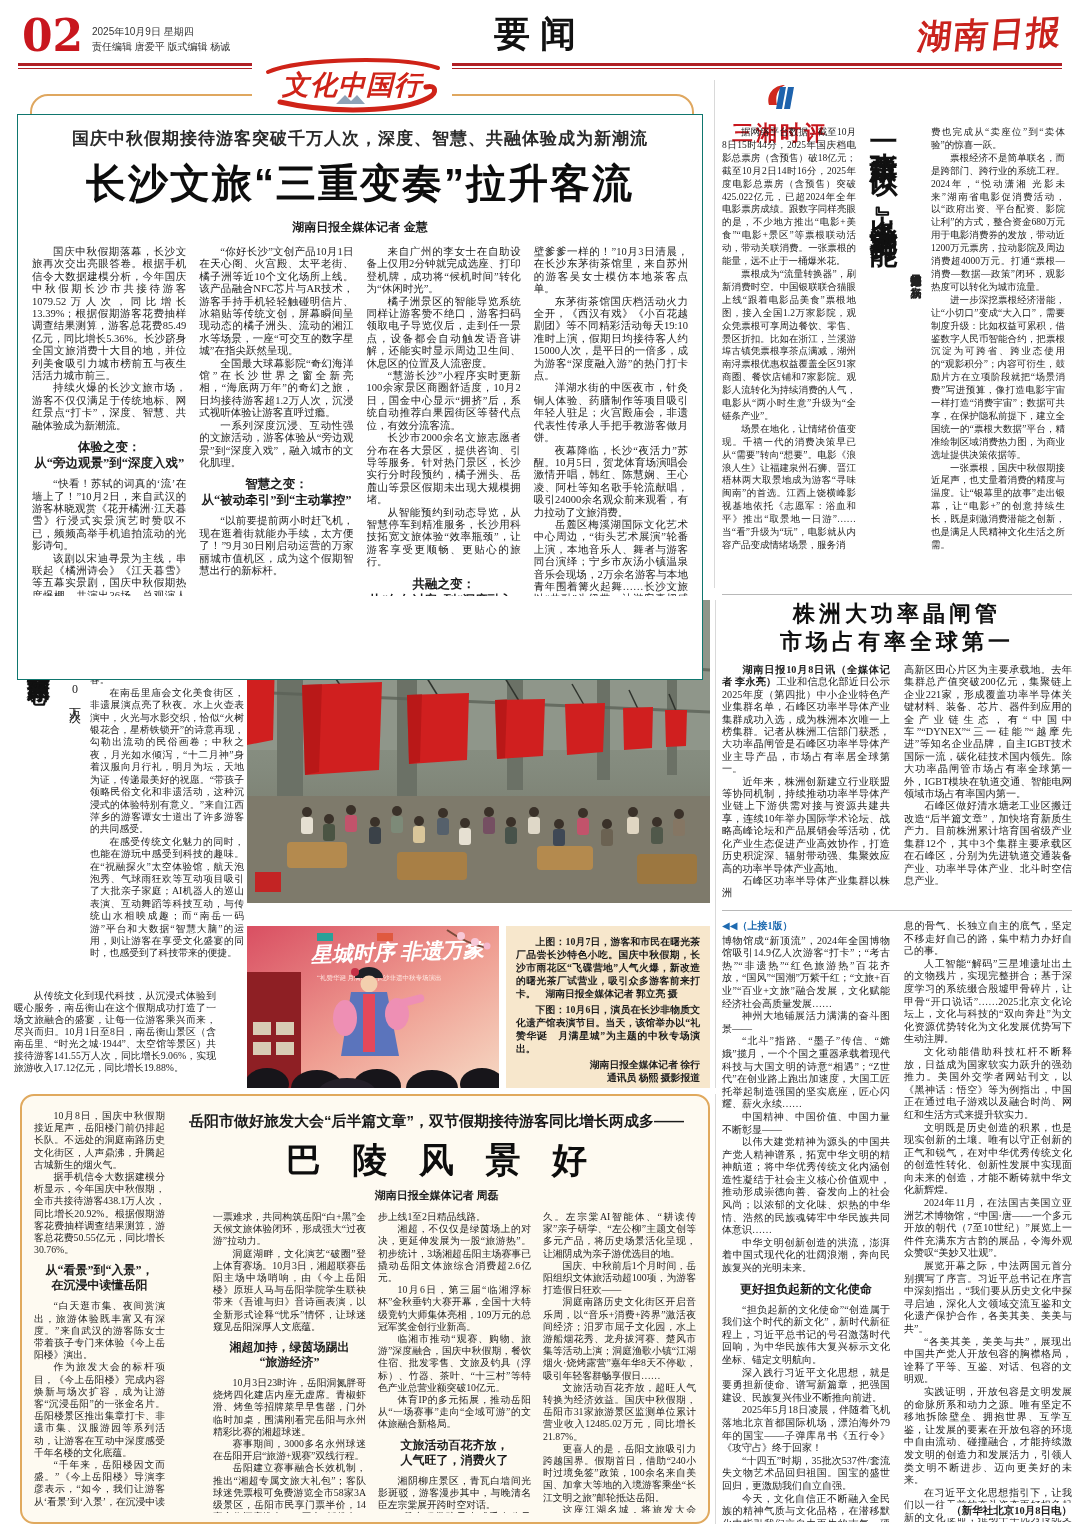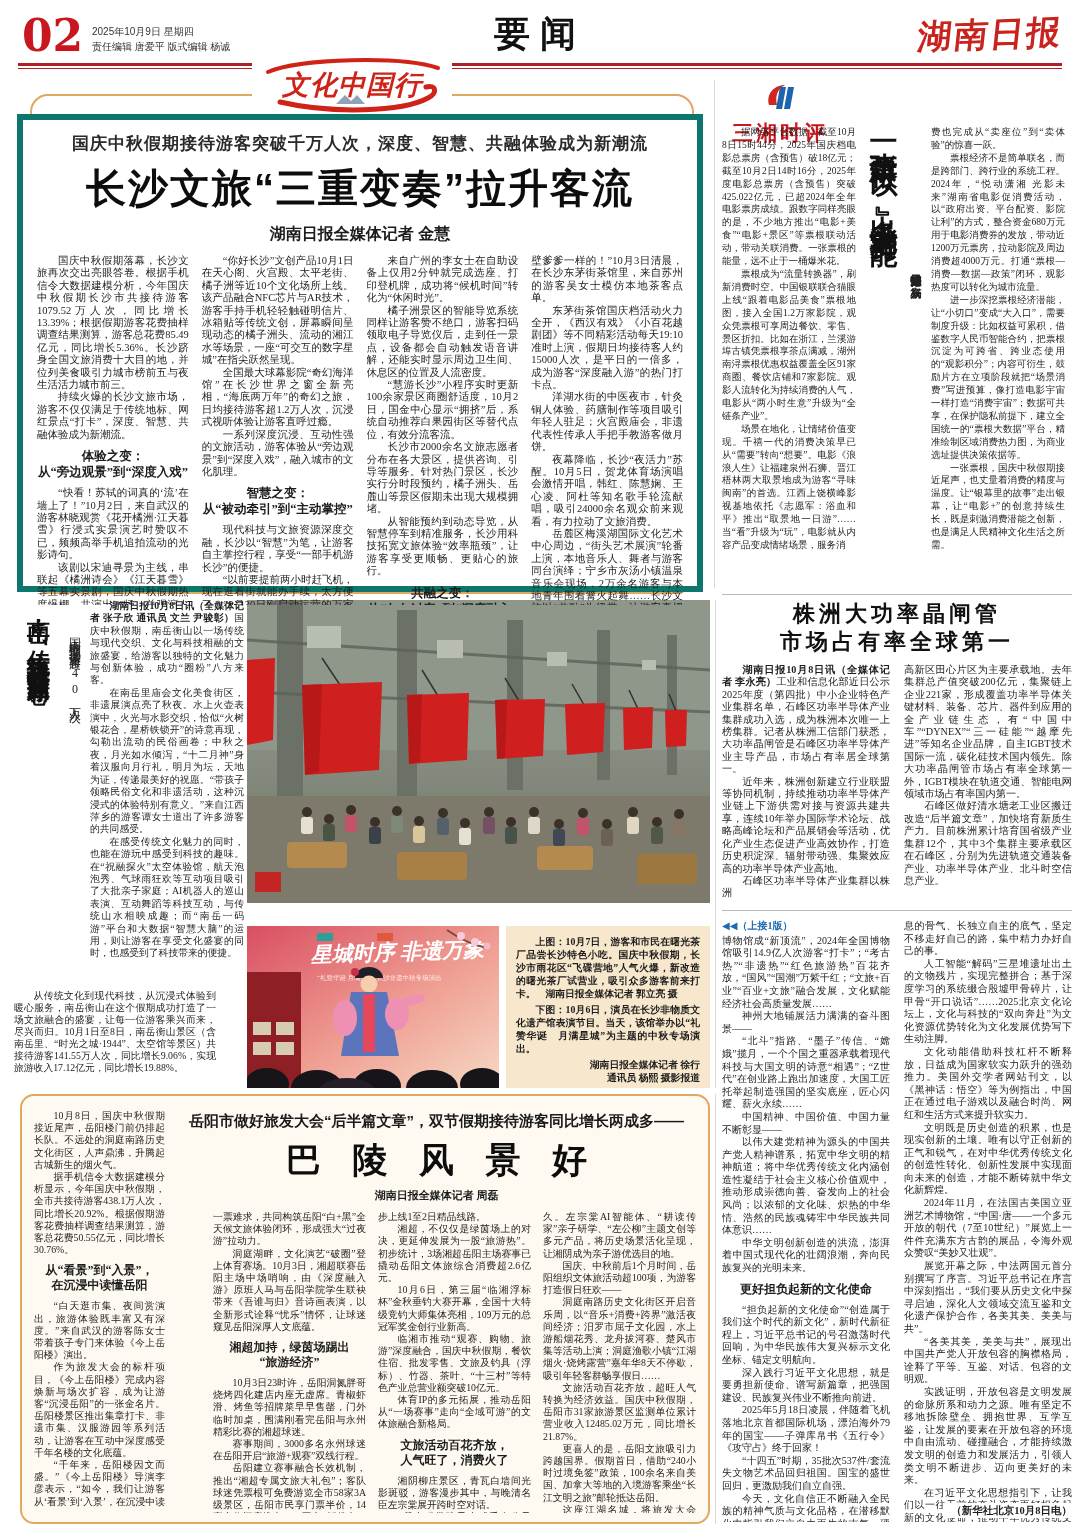--- a/index.html
+++ b/index.html
@@ -8,24 +8,24 @@
   .abs{position:absolute;}
   
   #page-num{left:22px;top:10px;font-size:44px;font-weight:bold;color:#c8171e;font-family:"DejaVu Serif",serif;}
   #hdr-meta{left:92px;top:24px;font-size:10px;color:#333;line-height:15px;font-family:"Liberation Sans",sans-serif;}
   #section-title{left:0;top:10px;width:1080px;text-align:center;font-size:36px;font-weight:bold;letter-spacing:10px;color:#111;}
   #masthead{right:18px;top:12px;font-size:34px;font-weight:bold;color:#c9231d;transform:skewX(-8deg) rotate(-2deg);letter-spacing:2px;}
   .hdr-rule{left:18px;width:1044px;background:#b01f24;}
   
   #cn-banner{left:252px;top:56px;width:200px;height:58px;background:#fff;z-index:5;}
   #tan-box{left:30px;top:94px;width:660px;height:496px;border:2px solid #dfa75f;border-radius:18px;background:#fff;z-index:1;}
-  #red-box{left:17px;top:114px;width:686px;height:478px;border:6px solid #0f766e;background:#fff;z-index:2;box-sizing:border-box;padding:10px 14px;}
+  #red-box{left:17px;top:114px;width:686px;height:566px;border:1px solid #0f766e;background:#fff;z-index:2;box-sizing:border-box;padding:10px 14px;}
   #cs-kicker{text-align:center;font-family:"Liberation Sans",sans-serif;font-weight:bold;font-size:17px;color:#2a2a2a;letter-spacing:1px;margin:2px 0 6px;}
   #cs-title{text-align:center;font-family:"Liberation Sans",sans-serif;font-weight:900;font-size:40px;color:#0d0d0d;letter-spacing:2px;margin:0 0 8px;}
-  #cs-byline{text-align:center;font-family:"Liberation Sans",sans-serif;font-weight:bold;font-size:16px;margin:0 0 10px;}
+  #cs-byline{text-align:center;font-family:"Liberation Sans",sans-serif;font-weight:bold;font-size:12px;margin:0 0 10px;}
   #cs-cols{display:flex;gap:13px;height:350px;}
   .col-c{width:157px;font-size:10.5px;line-height:12.4px;overflow:hidden;text-align:justify;}
   
   .para{margin:0;text-indent:2em;text-align:justify;}
   .para.cont{text-indent:0;}
   .sub-h{margin:7px 0;text-align:center;text-indent:0;font-weight:bold;font-size:12.5px;line-height:16px;}
   .sig{margin:0;text-align:right;text-indent:0;font-weight:bold;}
   .marker{margin:0 0 2px;color:#1e6ab0;font-weight:bold;text-indent:0;}
   
   #sx-logo{left:732px;top:82px;display:flex;align-items:center;gap:7px;flex-direction:column;}
@@ -102,21 +102,20 @@
         <p class="para">持续火爆的长沙文旅市场，游客不仅仅满足于传统地标、网红景点“打卡”，深度、智慧、共融体验成为新潮流。</p>
         <p class="sub-h">体验之变：<br>从“旁边观景”到“深度入戏”</p>
         <p class="para">“快看！苏轼的词真的‘流’在墙上了！”10月2日，来自武汉的游客林晓观赏《花开橘洲·江天暮雪》行浸式实景演艺时赞叹不已，频频高举手机追拍流动的光影诗句。</p>
         <p class="para">该剧以宋迪寻景为主线，串联起《橘洲诗会》《江天暮雪》等五幕实景剧，国庆中秋假期热度爆棚，共演出36场，总观演人数超3万人次，平均上座率达70%以上，为游客献上一份直抵心灵的“长沙礼物”。</p>
       </div>
     <div class="col-c">
         <p class="para">“你好长沙”文创产品10月1日在天心阁、火宫殿、太平老街、橘子洲等近10个文化场所上线。该产品融合NFC芯片与AR技术，游客手持手机轻轻触碰明信片、冰箱贴等传统文创，屏幕瞬间呈现动态的橘子洲头、流动的湘江水等场景，一座“可交互的数字星城”在指尖跃然呈现。</p>
         <p class="para">全国最大球幕影院“奇幻海洋馆”在长沙世界之窗全新亮相，“海底两万年”的奇幻之旅，日均接待游客超1.2万人次，沉浸式视听体验让游客直呼过瘾。</p>
         <p class="para">一系列深度沉浸、互动性强的文旅活动，游客体验从“旁边观景”到“深度入戏”，融入城市的文化肌理。</p>
         <p class="sub-h">智慧之变：<br>从“被动牵引”到“主动掌控”</p>
-        <p class="para">现代科技与文旅资源深度交融，长沙以“智慧”为笔，让游客自主掌控行程，享受“一部手机游长沙”的便捷。</p>
         <p class="para">“以前要提前两小时赶飞机，现在逛着街就能办手续，太方便了！”9月30日刚启动运营的万家丽城市值机区，成为这个假期智慧出行的新标杆。</p>
       </div>
     <div class="col-c">
         <p class="para">来自广州的李女士在自助设备上仅用2分钟就完成选座、打印登机牌，成功将“候机时间”转化为“休闲时光”。</p>
         <p class="para">橘子洲景区的智能导览系统同样让游客赞不绝口，游客扫码领取电子导览仪后，走到任一景点，设备都会自动触发语音讲解，还能实时显示周边卫生间、休息区的位置及人流密度。</p>
         <p class="para">“慧游长沙”小程序实时更新100余家景区商圈舒适度，10月2日，国金中心显示“拥挤”后，系统自动推荐白果园街区等替代点位，有效分流客流。</p>
         <p class="para">长沙市2000余名文旅志愿者分布在各大景区，提供咨询、引导等服务。针对热门景区，长沙实行分时段预约，橘子洲头、岳麓山等景区假期未出现大规模拥堵。</p>
         <p class="para">从智能预约到动态导览，从智慧停车到精准服务，长沙用科技拓宽文旅体验“效率瓶颈”，让游客享受更顺畅、更贴心的旅行。</p>
         <p class="sub-h">共融之变：<br>从“匆匆过客”到“深度融入”</p>
       </div>
@@ -420,21 +419,21 @@
       <p class="para">这正是岳阳写好旅发大会后半篇文章的清晰路径——不以节会为终点，而是持续释放大会效应，推动文旅产品从“有”向“优”迈进。</p>
       <p class="para">《洞庭幻境》《洞庭赊月》同样火爆，</p>
     </div>
   <div id="yy-right">
     <div id="yy-kicker">岳阳市做好旅发大会“后半篇文章”，双节假期接待游客同比增长两成多——</div>
     <div id="yy-title">巴陵风景好</div>
     <div id="yy-byline">湖南日报全媒体记者 周磊</div>
     <div id="yy-cols">
       <div class="yy-col">
           <p class="para cont">一票难求，共同构筑岳阳“白+黑”全天候文旅体验闭环，形成强大“过夜游”拉动力。</p>
-          <p class="para">洞庭湖畔，文化演艺“破圈”登上体育赛场。10月3日，湘超联赛岳阳主场中场哨响，由《深度融入游》原班人马与岳阳学院学生联袂带来《吾谁与归》音诗画表演，以全新形式诠释“忧乐”情怀，让球迷窥见岳阳深厚人文底蕴。</p>
+          <p class="para">洞庭湖畔，文化演艺“破圈”登上体育赛场。10月3日，湘超联赛岳阳主场中场哨响，由《今上岳阳楼》原班人马与岳阳学院学生联袂带来《吾谁与归》音诗画表演，以全新形式诠释“忧乐”情怀，让球迷窥见岳阳深厚人文底蕴。</p>
           <p class="sub-h">湘超加持，绿茵场踢出<br>“旅游经济”</p>
           <p class="para">10月3日23时许，岳阳洞氮胖哥烧烤四化建店内座无虚席。青椒虾滑、烤鱼等招牌菜早早售罄，门外临时加桌，围满刚看完岳阳与永州精彩比赛的湘超球迷。</p>
           <p class="para">赛事期间，3000多名永州球迷在岳阳开启“旅游+观赛”双线行程。</p>
           <p class="para">岳阳建立赛事融合长效机制，推出“湘超专属文旅大礼包”；客队球迷凭票根可免费游览全市58家3A级景区，岳阳市民享门票半价，14家合作酒店推出OTA平台8折优惠，旅行社同</p>
         </div>
       <div class="yy-col">
           <p class="para cont">步上线1至2日精品线路。</p>
           <p class="para">湘超，不仅仅是绿茵场上的对决，更延伸发展为一股“旅游热”。初步统计，3场湘超岳阳主场赛事已撬动岳阳文体旅综合消费超2.6亿元。</p>
           <p class="para">10月6日，第三届“临湘浮标杯”金秋垂钓大赛开幕，全国十大特级竞钓大师集体亮相，109万元的总冠军奖金创行业新高。</p>
           <p class="para">临湘市推动“观赛、购物、旅游”深度融合，国庆中秋假期，餐饮住宿、批发零售、文旅及钓具（浮标）、竹器、茶叶、“十三村”等特色产业总营业额突破10亿元。</p>

